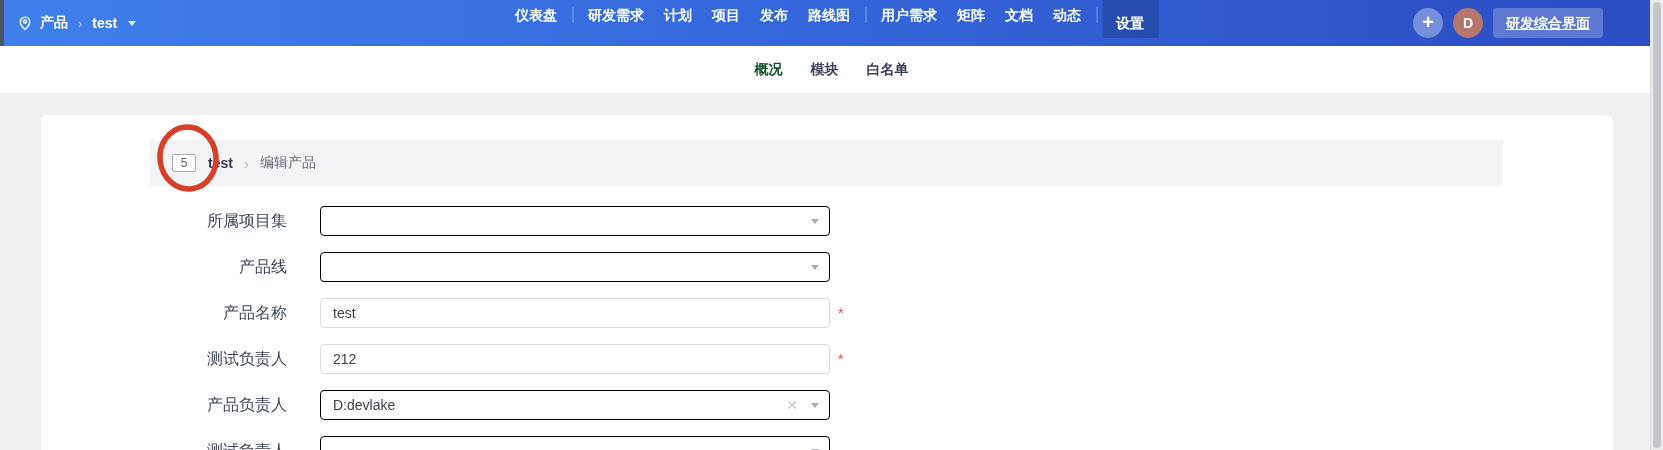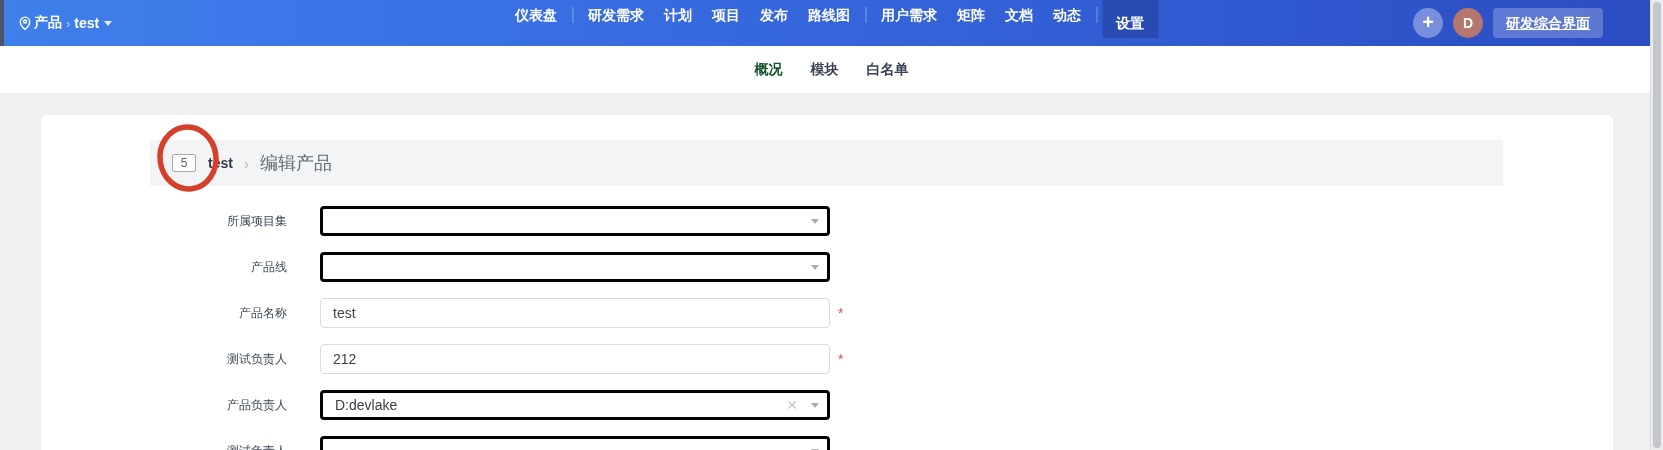--- a/index.html
+++ b/index.html
@@ -12,21 +12,21 @@
   }
 
   
   .topbar {
     position:absolute; top:0; left:0; width:1663px; height:46px;
     background:linear-gradient(90deg,#3f80ec 0%,#3668dd 45%,#2b4cc2 100%);
   }
   .edge-stripe { position:absolute; left:0; top:0; width:4px; height:46px; background:#4d5468; }
   .topbar-left {
     position:absolute; left:18px; top:0; height:46px;
-    display:flex; align-items:center; gap:2px; color:#fff;
+    display:flex; align-items:center; gap:8px; color:#fff;
   }
   .topbar-left .app-label { font-weight:700; font-size:14px; }
   .topbar-left .loc-sep { color:rgba(255,255,255,0.65); font-size:13px; margin:0 2px; }
   .topbar-left .current { font-weight:700; font-size:14px; }
   .caret-down {
     width:0; height:0; display:inline-block;
     border-left:4px solid transparent; border-right:4px solid transparent;
     border-top:5px solid rgba(255,255,255,0.85); margin-left:3px;
   }
   .topbar-menu {
@@ -70,36 +70,36 @@
   .breadcrumb-bar {
     height:46px; background:#f3f4f5; display:flex; align-items:center; padding-left:22px;
   }
   .id-badge {
     min-width:24px; height:18px; line-height:16px; padding:0 5px;
     border:1px solid #a9a9a9; border-radius:2px; background:#fdfdfd;
     color:#5f6570; font-size:12px; text-align:center;
   }
   .bc-name { margin-left:12px; font-weight:700; color:#333a47; font-size:14px; cursor:pointer; }
   .bc-sep { margin:0 11px; color:#b4b7bd; font-size:15px; }
-  .bc-title { color:#646a76; font-size:18px; }
+  .bc-title { color:#646a76; font-size:14px; }
 
   .annotation-svg { position:absolute; left:99px; top:-10px; pointer-events:none; z-index:5; }
 
   
   .form { margin-top:20px; }
   .form-row { display:flex; align-items:center; height:30px; margin-bottom:16px; }
-  .form-label { width:137px; text-align:right; color:#3d4757; font-size:12px; }
+  .form-label { width:137px; text-align:right; color:#3d4757; font-size:16px; }
   .form-field { position:relative; margin-left:33px; width:510px; height:30px; }
   .text-input {
     width:510px; height:30px; border:1px solid #d9dce2; border-radius:4px;
     padding:0 12px; font-size:14px; color:#3a3f47; background:#fff; outline:none;
     font-family:"Liberation Sans","DejaVu Sans",sans-serif;
   }
   .select-box {
-    width:510px; height:30px; border:3px solid #000000; border-radius:4px; background:#fff;
+    width:510px; height:30px; border:1px solid #000000; border-radius:4px; background:#fff;
     display:flex; align-items:center; padding:0 12px; font-size:14px; color:#3a3f47; cursor:pointer;
   }
   .select-caret {
     position:absolute; right:11px; top:13px; width:0; height:0;
     border-left:4px solid transparent; border-right:4px solid transparent;
     border-top:5px solid #a9adb5;
   }
   .clear-x {
     position:absolute; right:32px; top:0; line-height:30px;
     color:#c3c7cf; font-size:14px; cursor:pointer;

